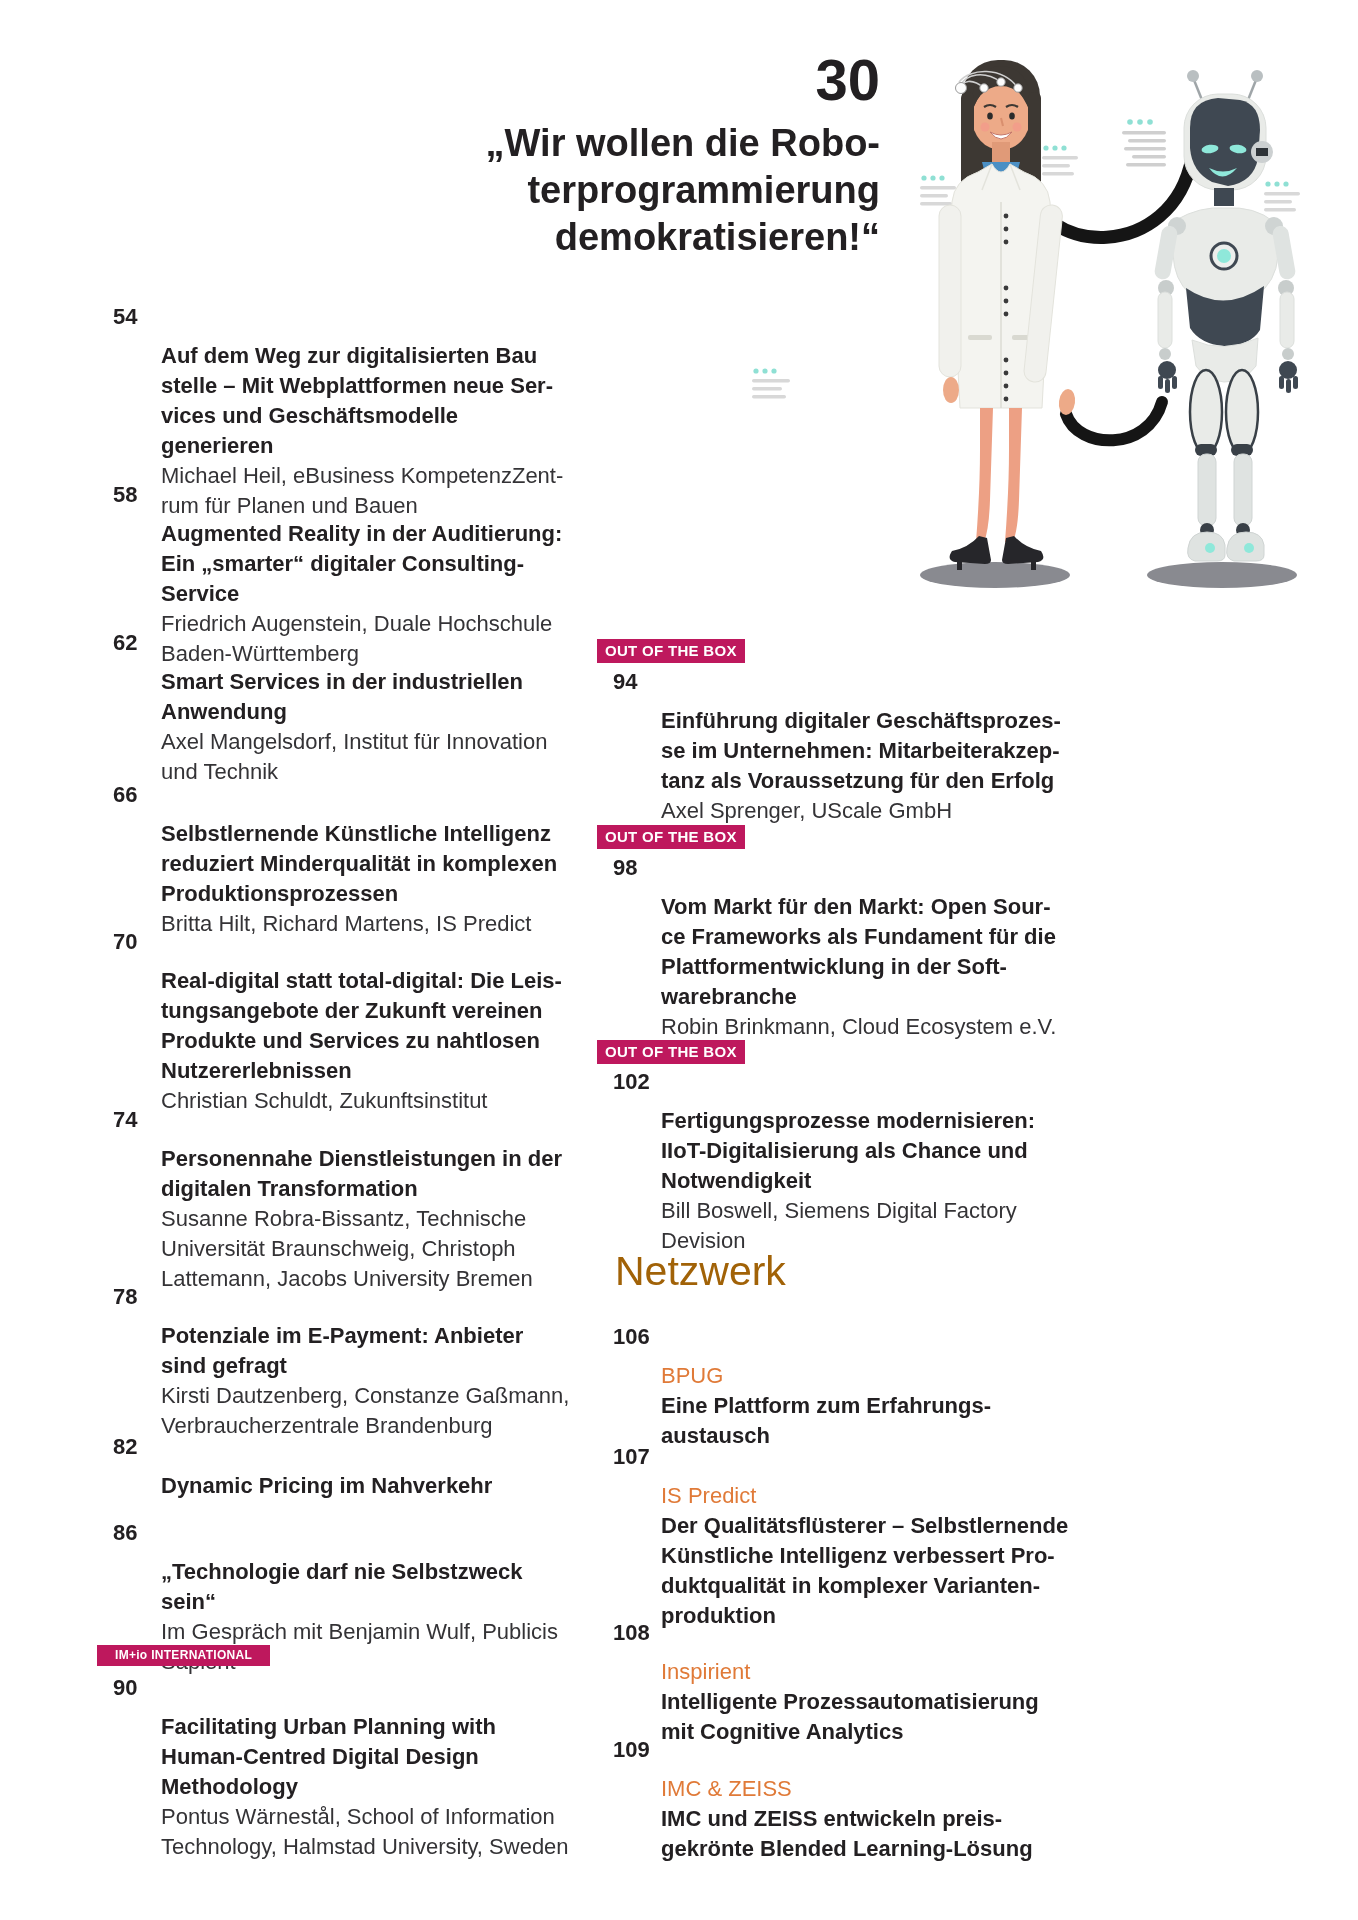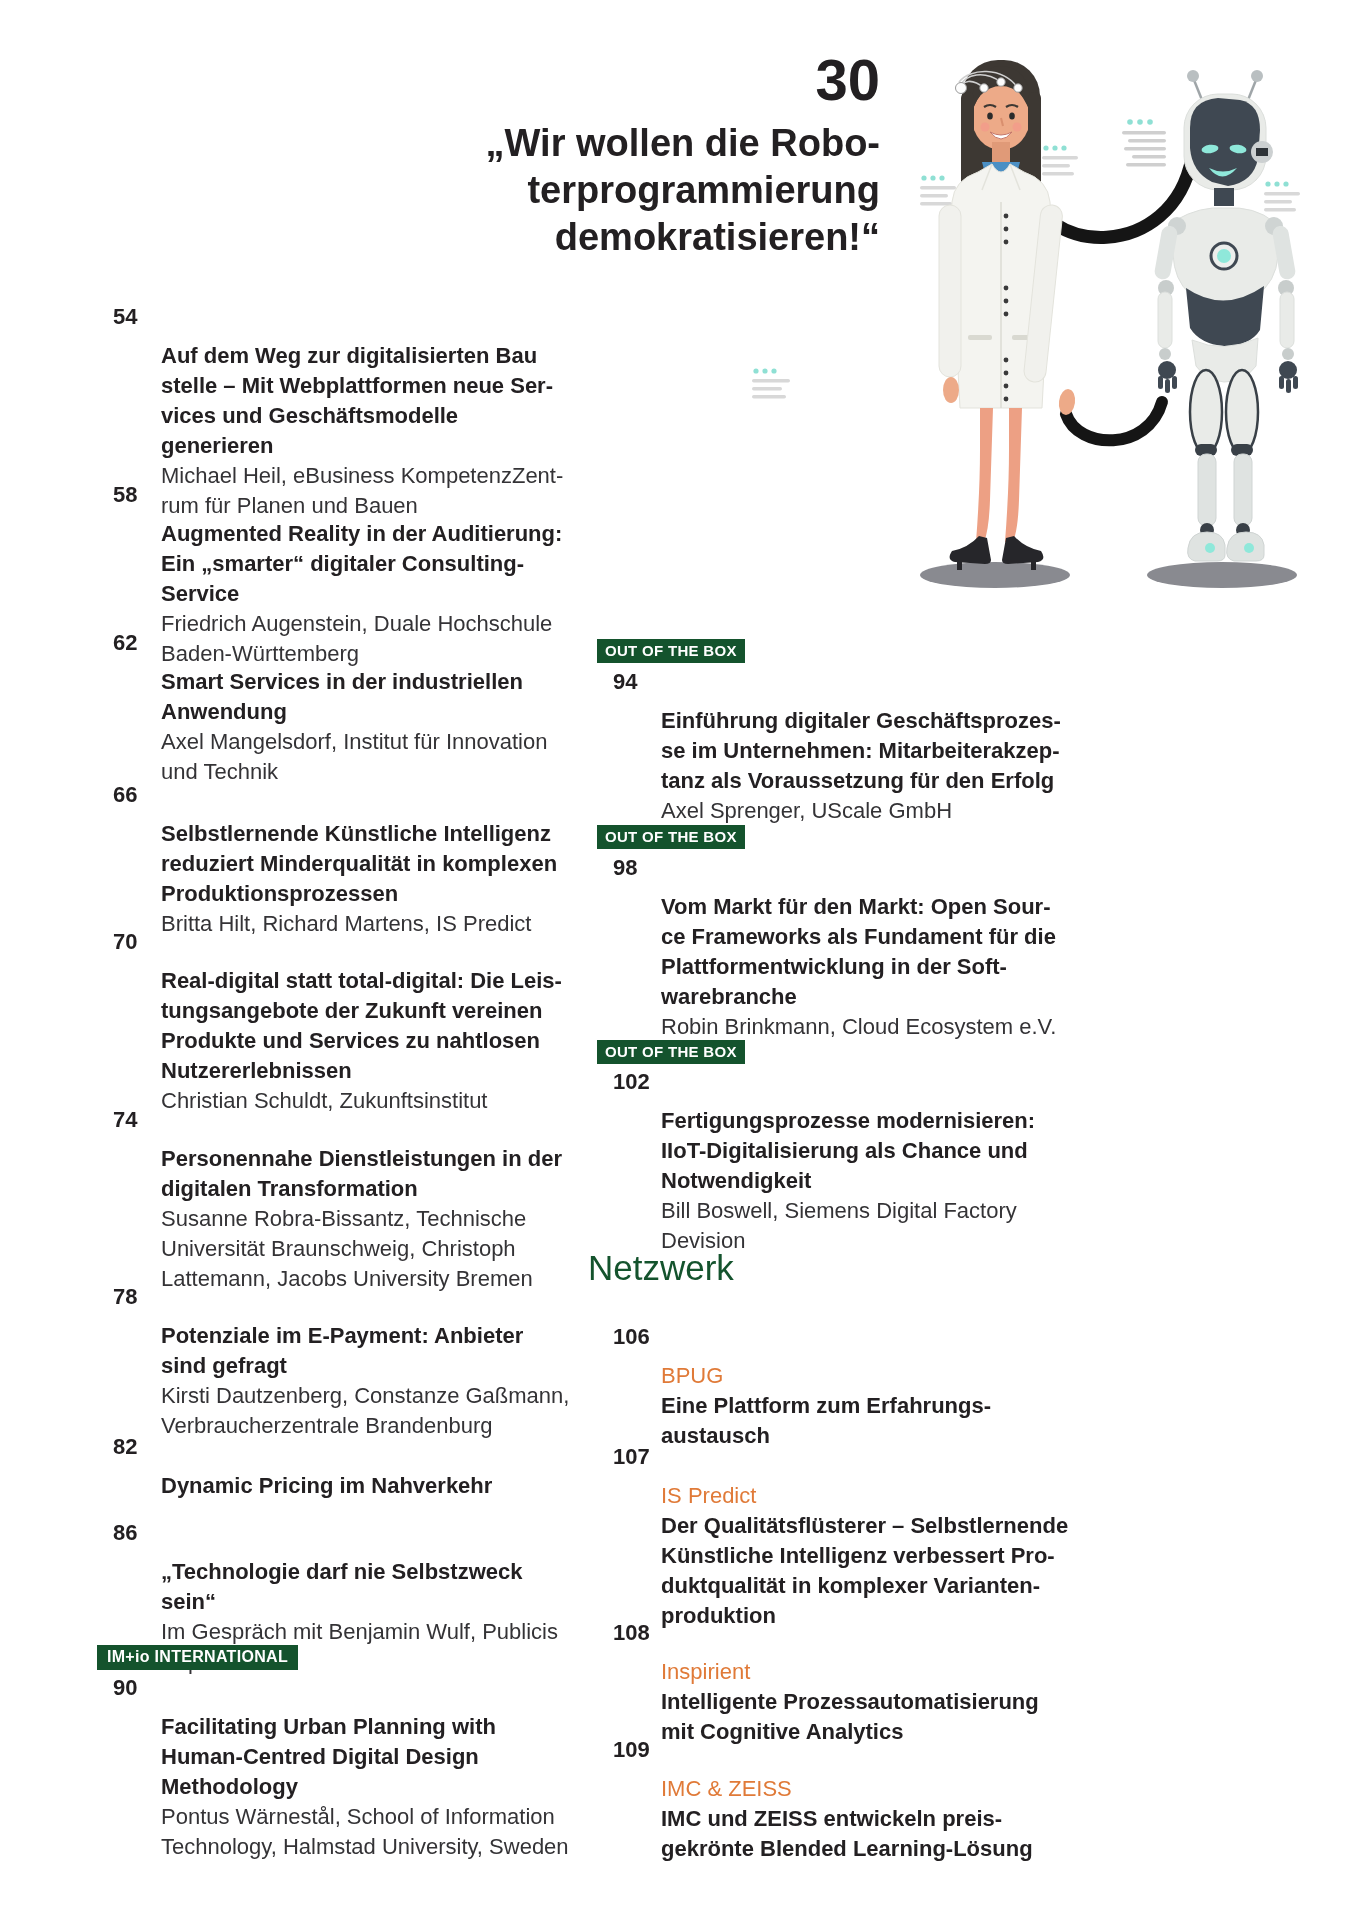--- a/index.html
+++ b/index.html
@@ -37,28 +37,28 @@
   }
   .authors {
     font-size:22px; font-weight:normal; line-height:30px;
     color:#343336; white-space:pre-line;
   }
   .label-orange {
     font-size:22px; font-weight:normal; line-height:30px; color:#e07a38;
   }
   .badge {
     position:absolute;
-    background:#14532d; color:#ffffff;
+    background:#be185d; color:#ffffff;
     font-weight:bold; display:inline-block;
   }
   .badge-ootb { font-size:15px; padding:3px 8px 4px; letter-spacing:.3px; }
-  .badge-intl { font-size:16px; padding:3px 10px 4px; letter-spacing:.3px; }
+  .badge-intl { font-size:12px; padding:3px 18px 4px; letter-spacing:.3px; }
   .netzwerk-heading {
-    position:absolute; left:588px; top:1248px;
-    font-size:35px; font-weight:400; color:#14532d;
+    position:absolute; left:615px; top:1248px;
+    font-size:41px; font-weight:400; color:#a16207;
   }
   .illustration { position:absolute; left:740px; top:30px; width:600px; height:560px; }
 </style>
 </head>
 <body>
 
 <div class="header-right">
   <div class="page-num-big">30</div>
   <div class="quote">„Wir wollen die Robo-
 terprogrammierung

